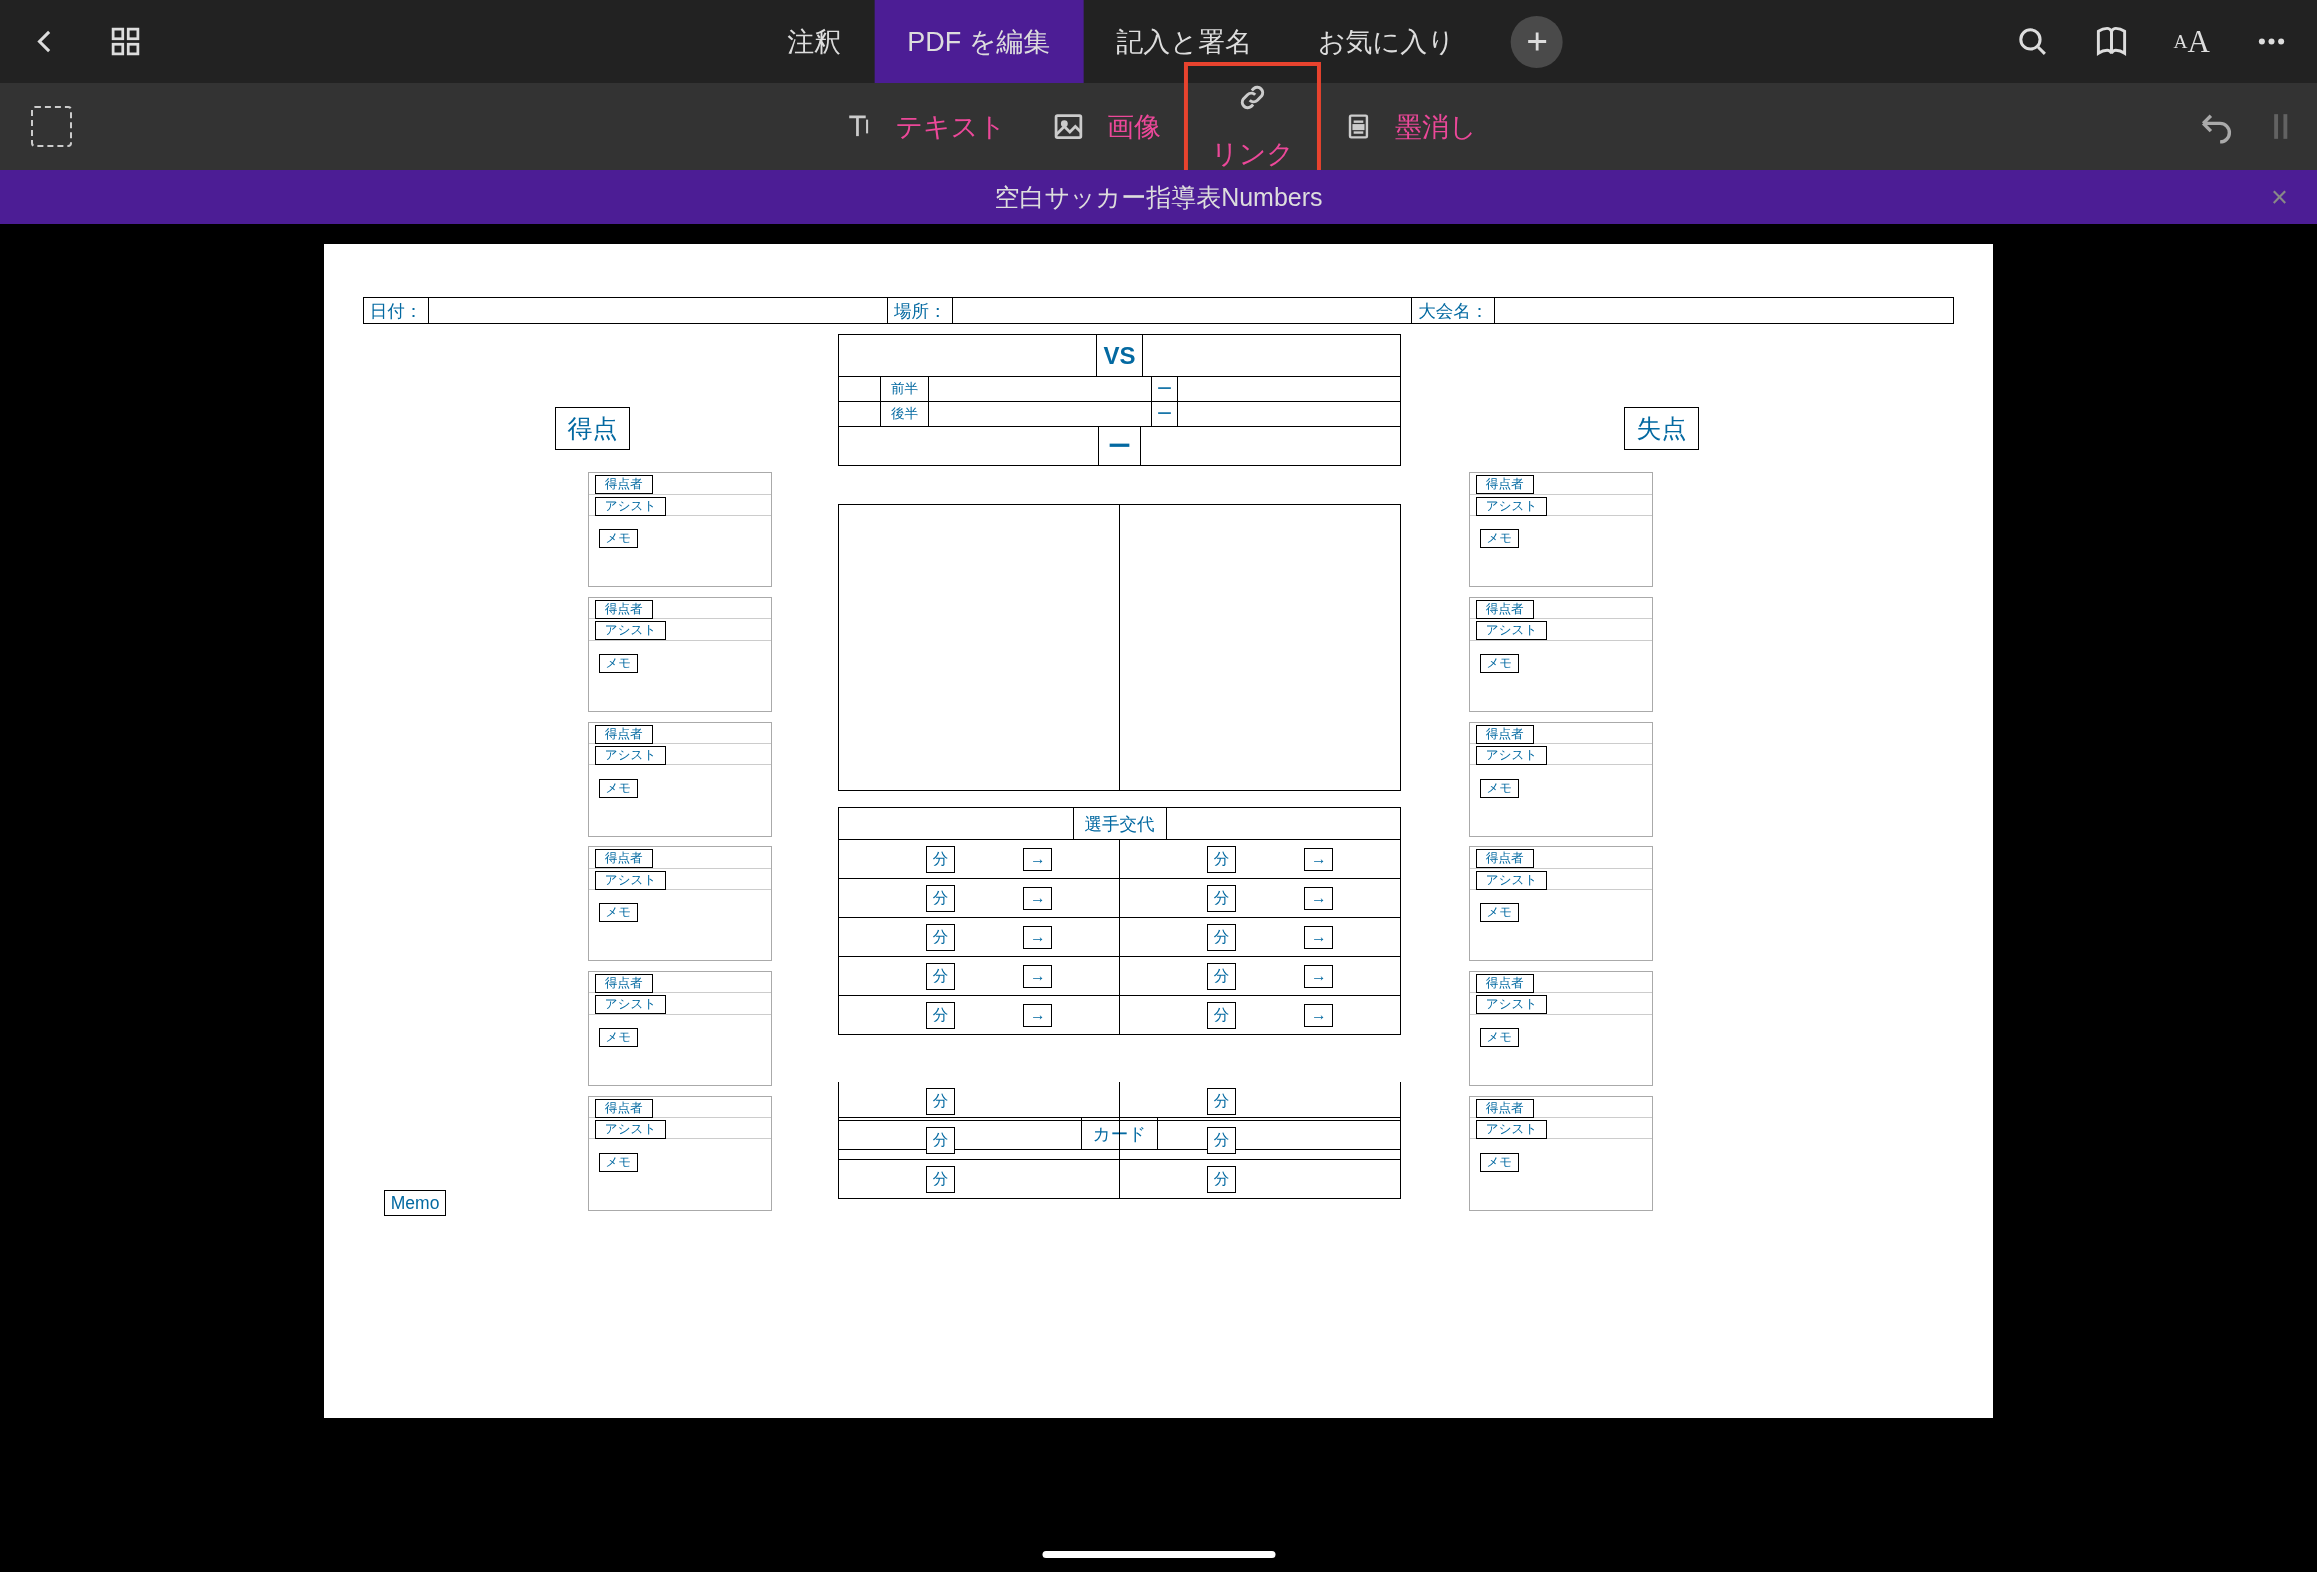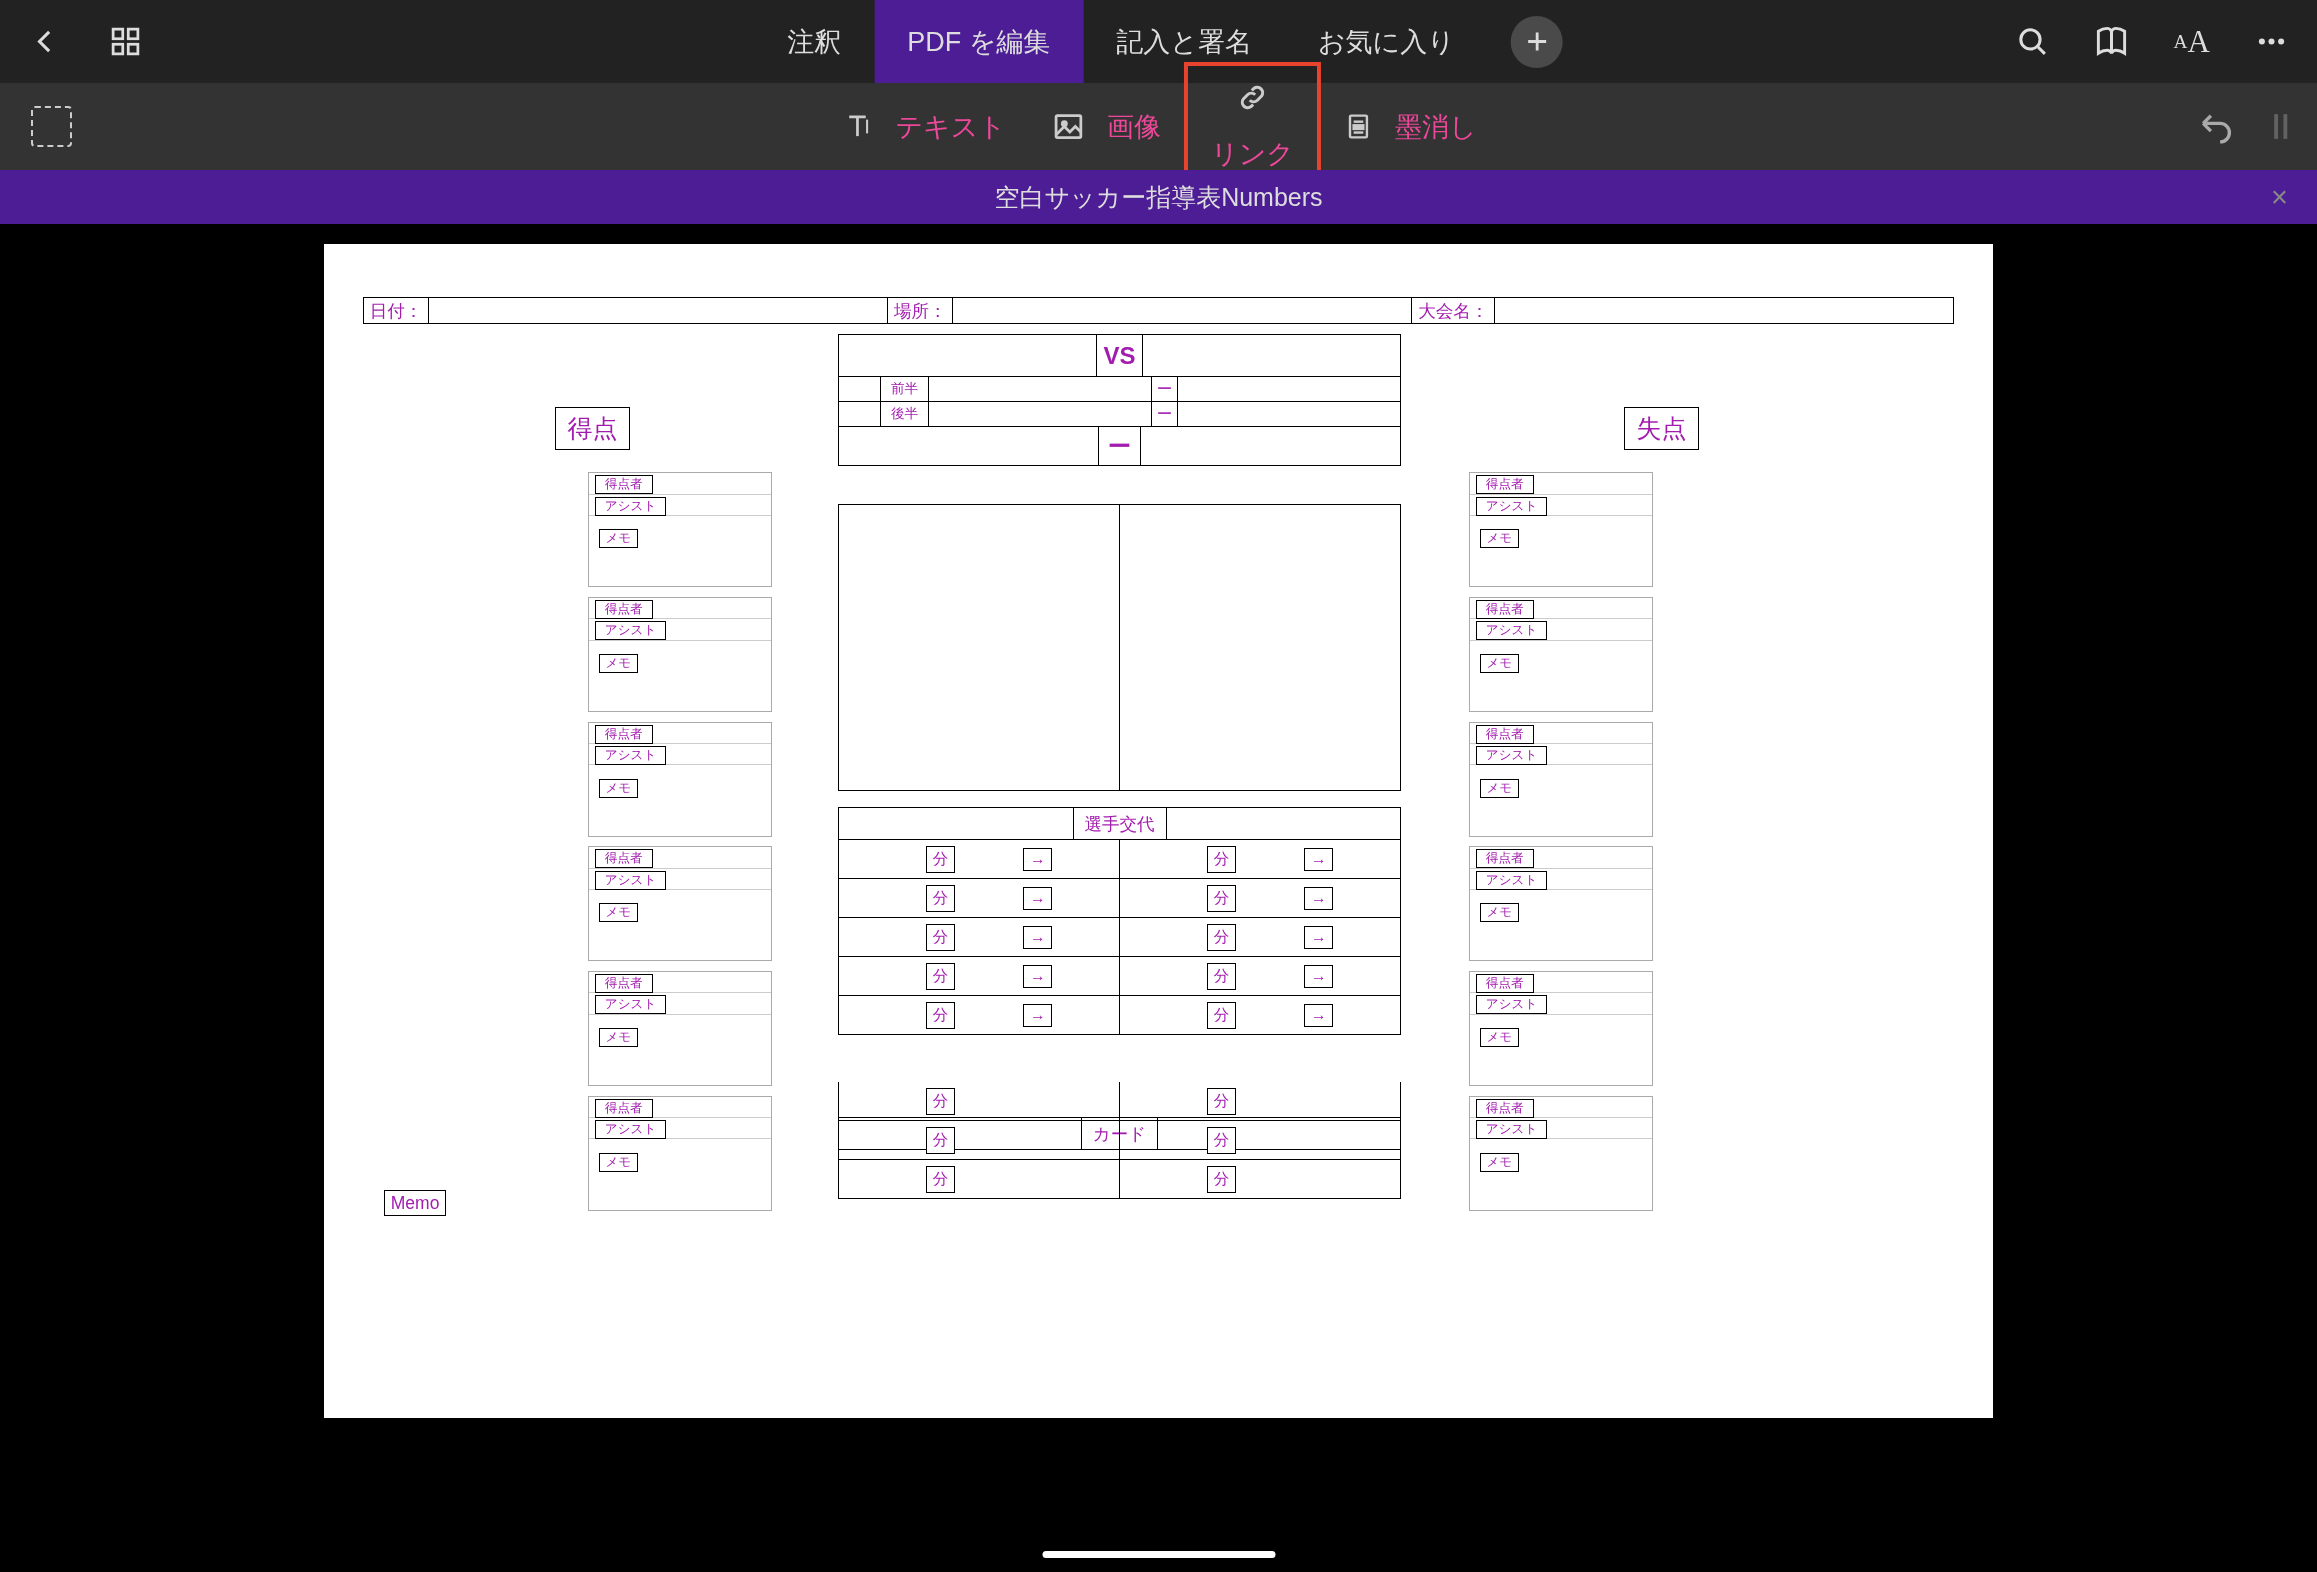--- a/index.html
+++ b/index.html
@@ -139,21 +139,21 @@
     display: flex;
     justify-content: center;
     align-items: flex-start;
     padding-top: 19.4px;
   }
   .page {
     width: 1669px;
     height: 1174px;
     background: #fff;
     position: relative;
-    color: #a21caf;
+    color: #0369a1;
     text-decoration: underline;
   }
   .header-row {
     position: absolute;
     top: 53px;
     left: 39px;
     right: 39px;
     height: 27px;
     display: flex;
   }

